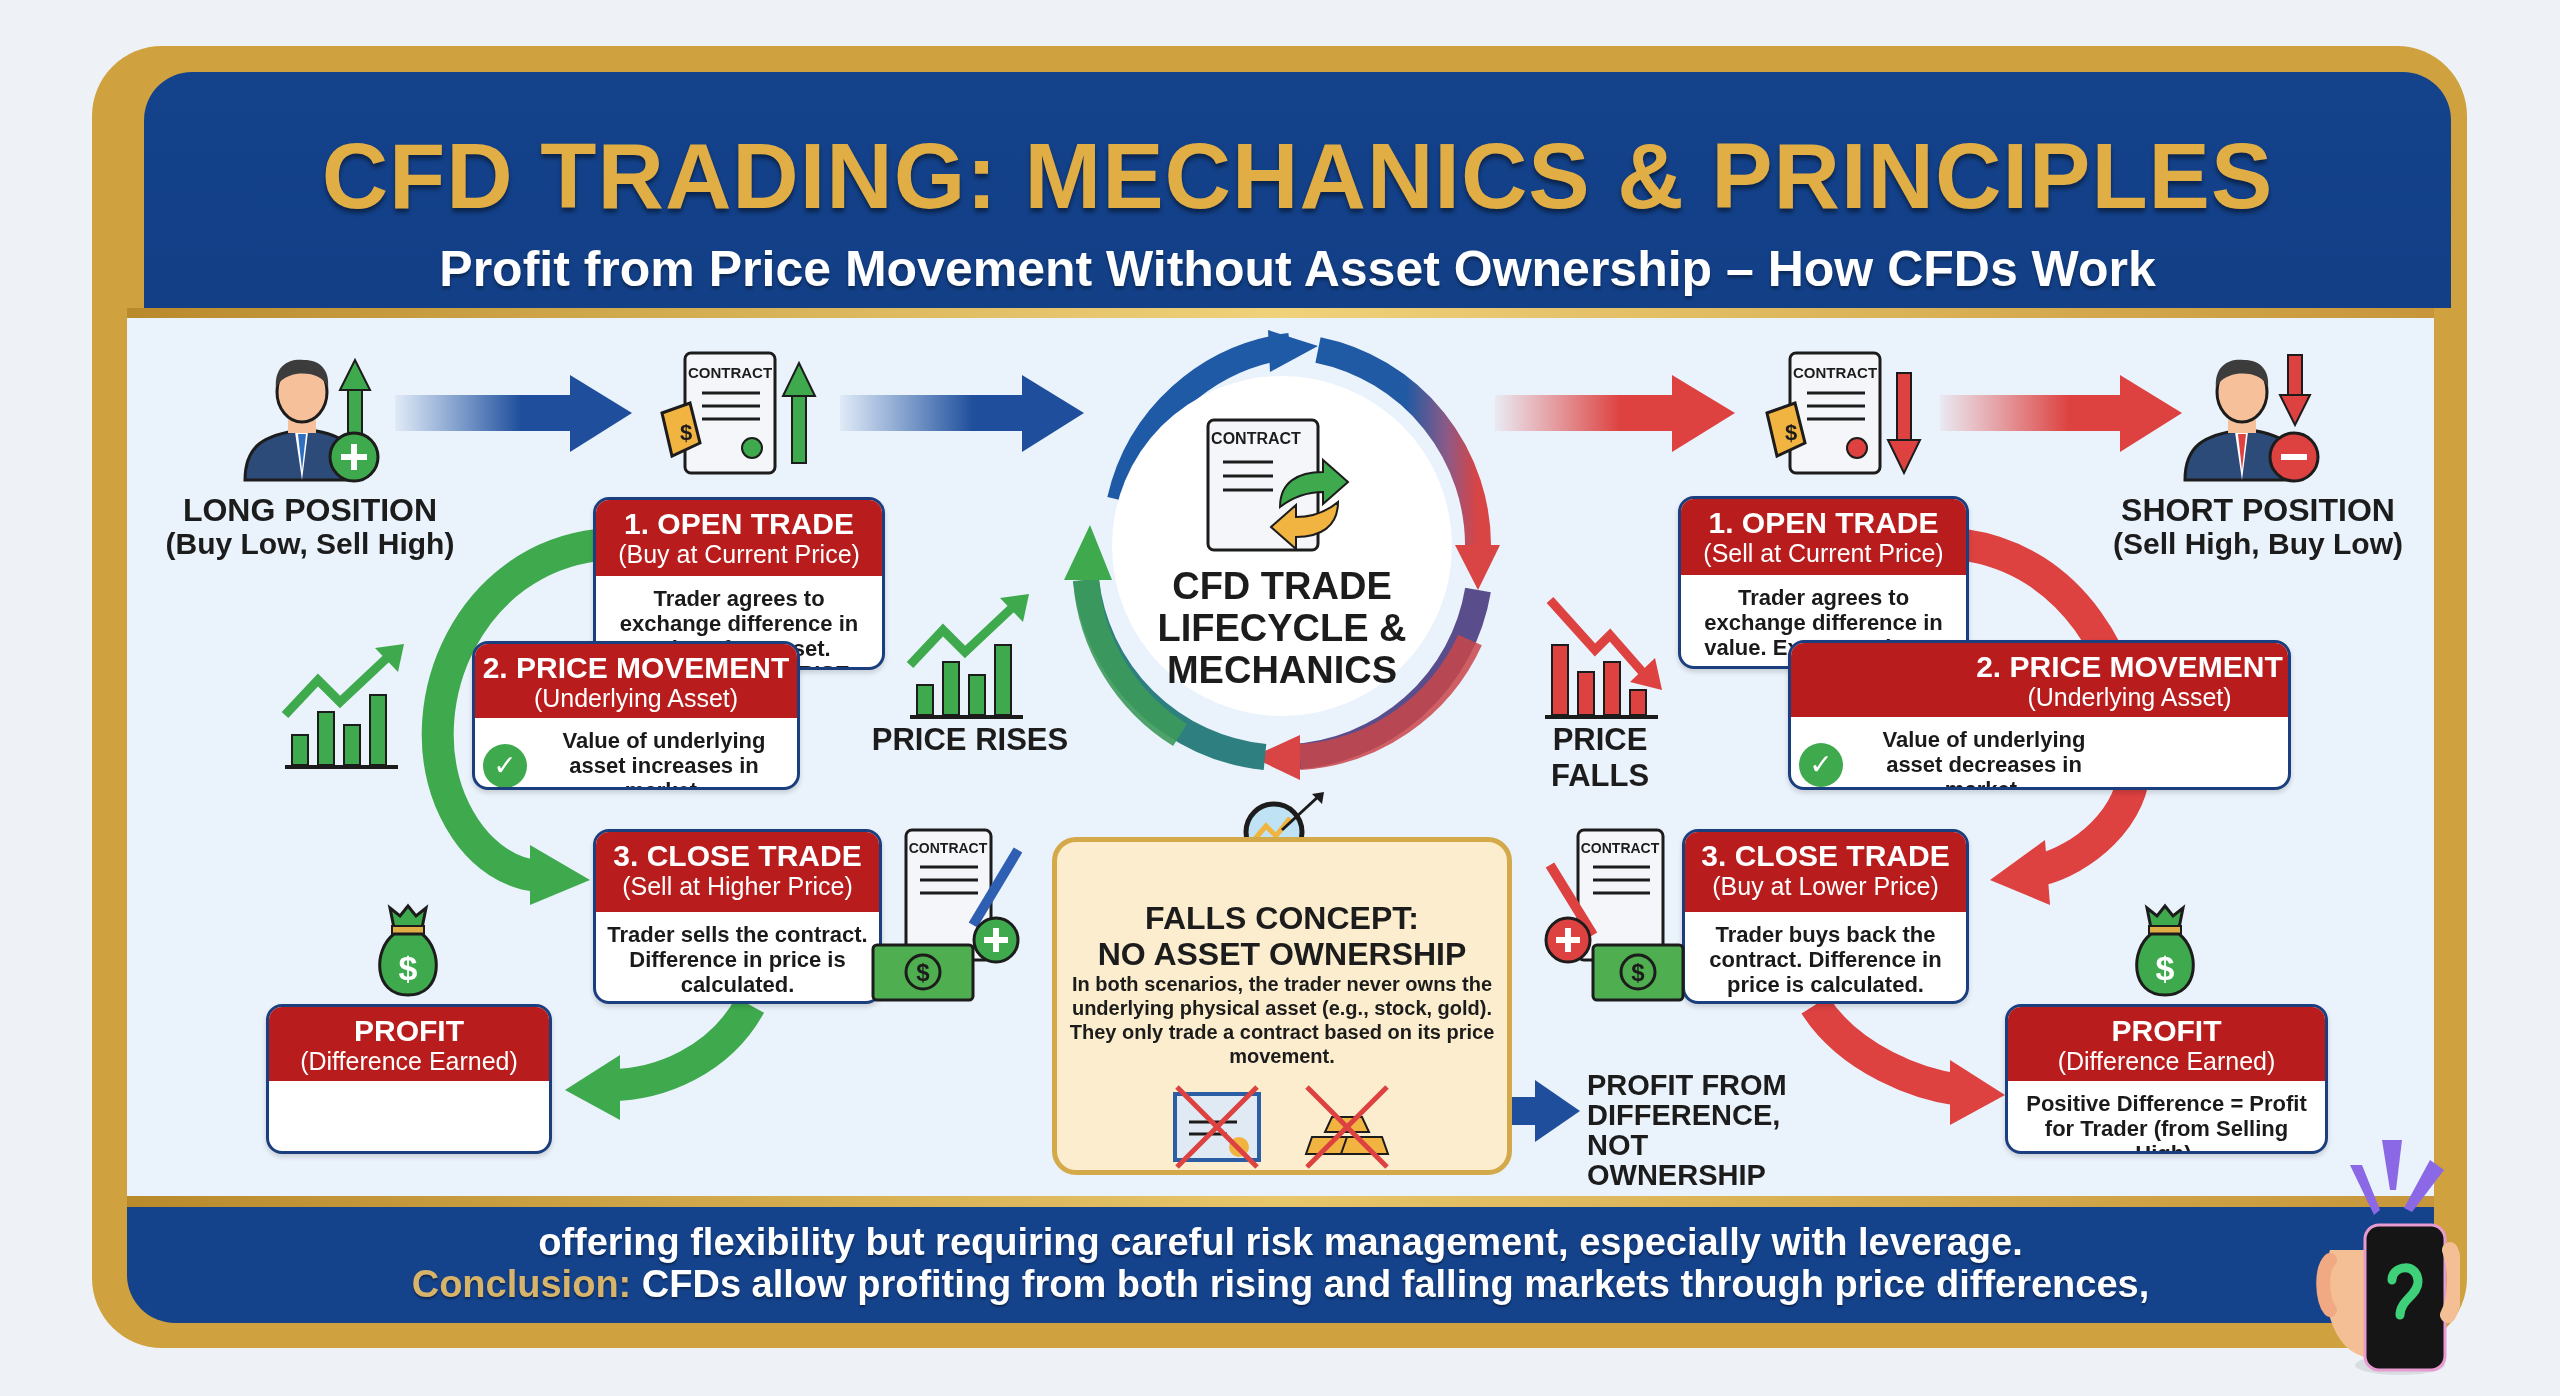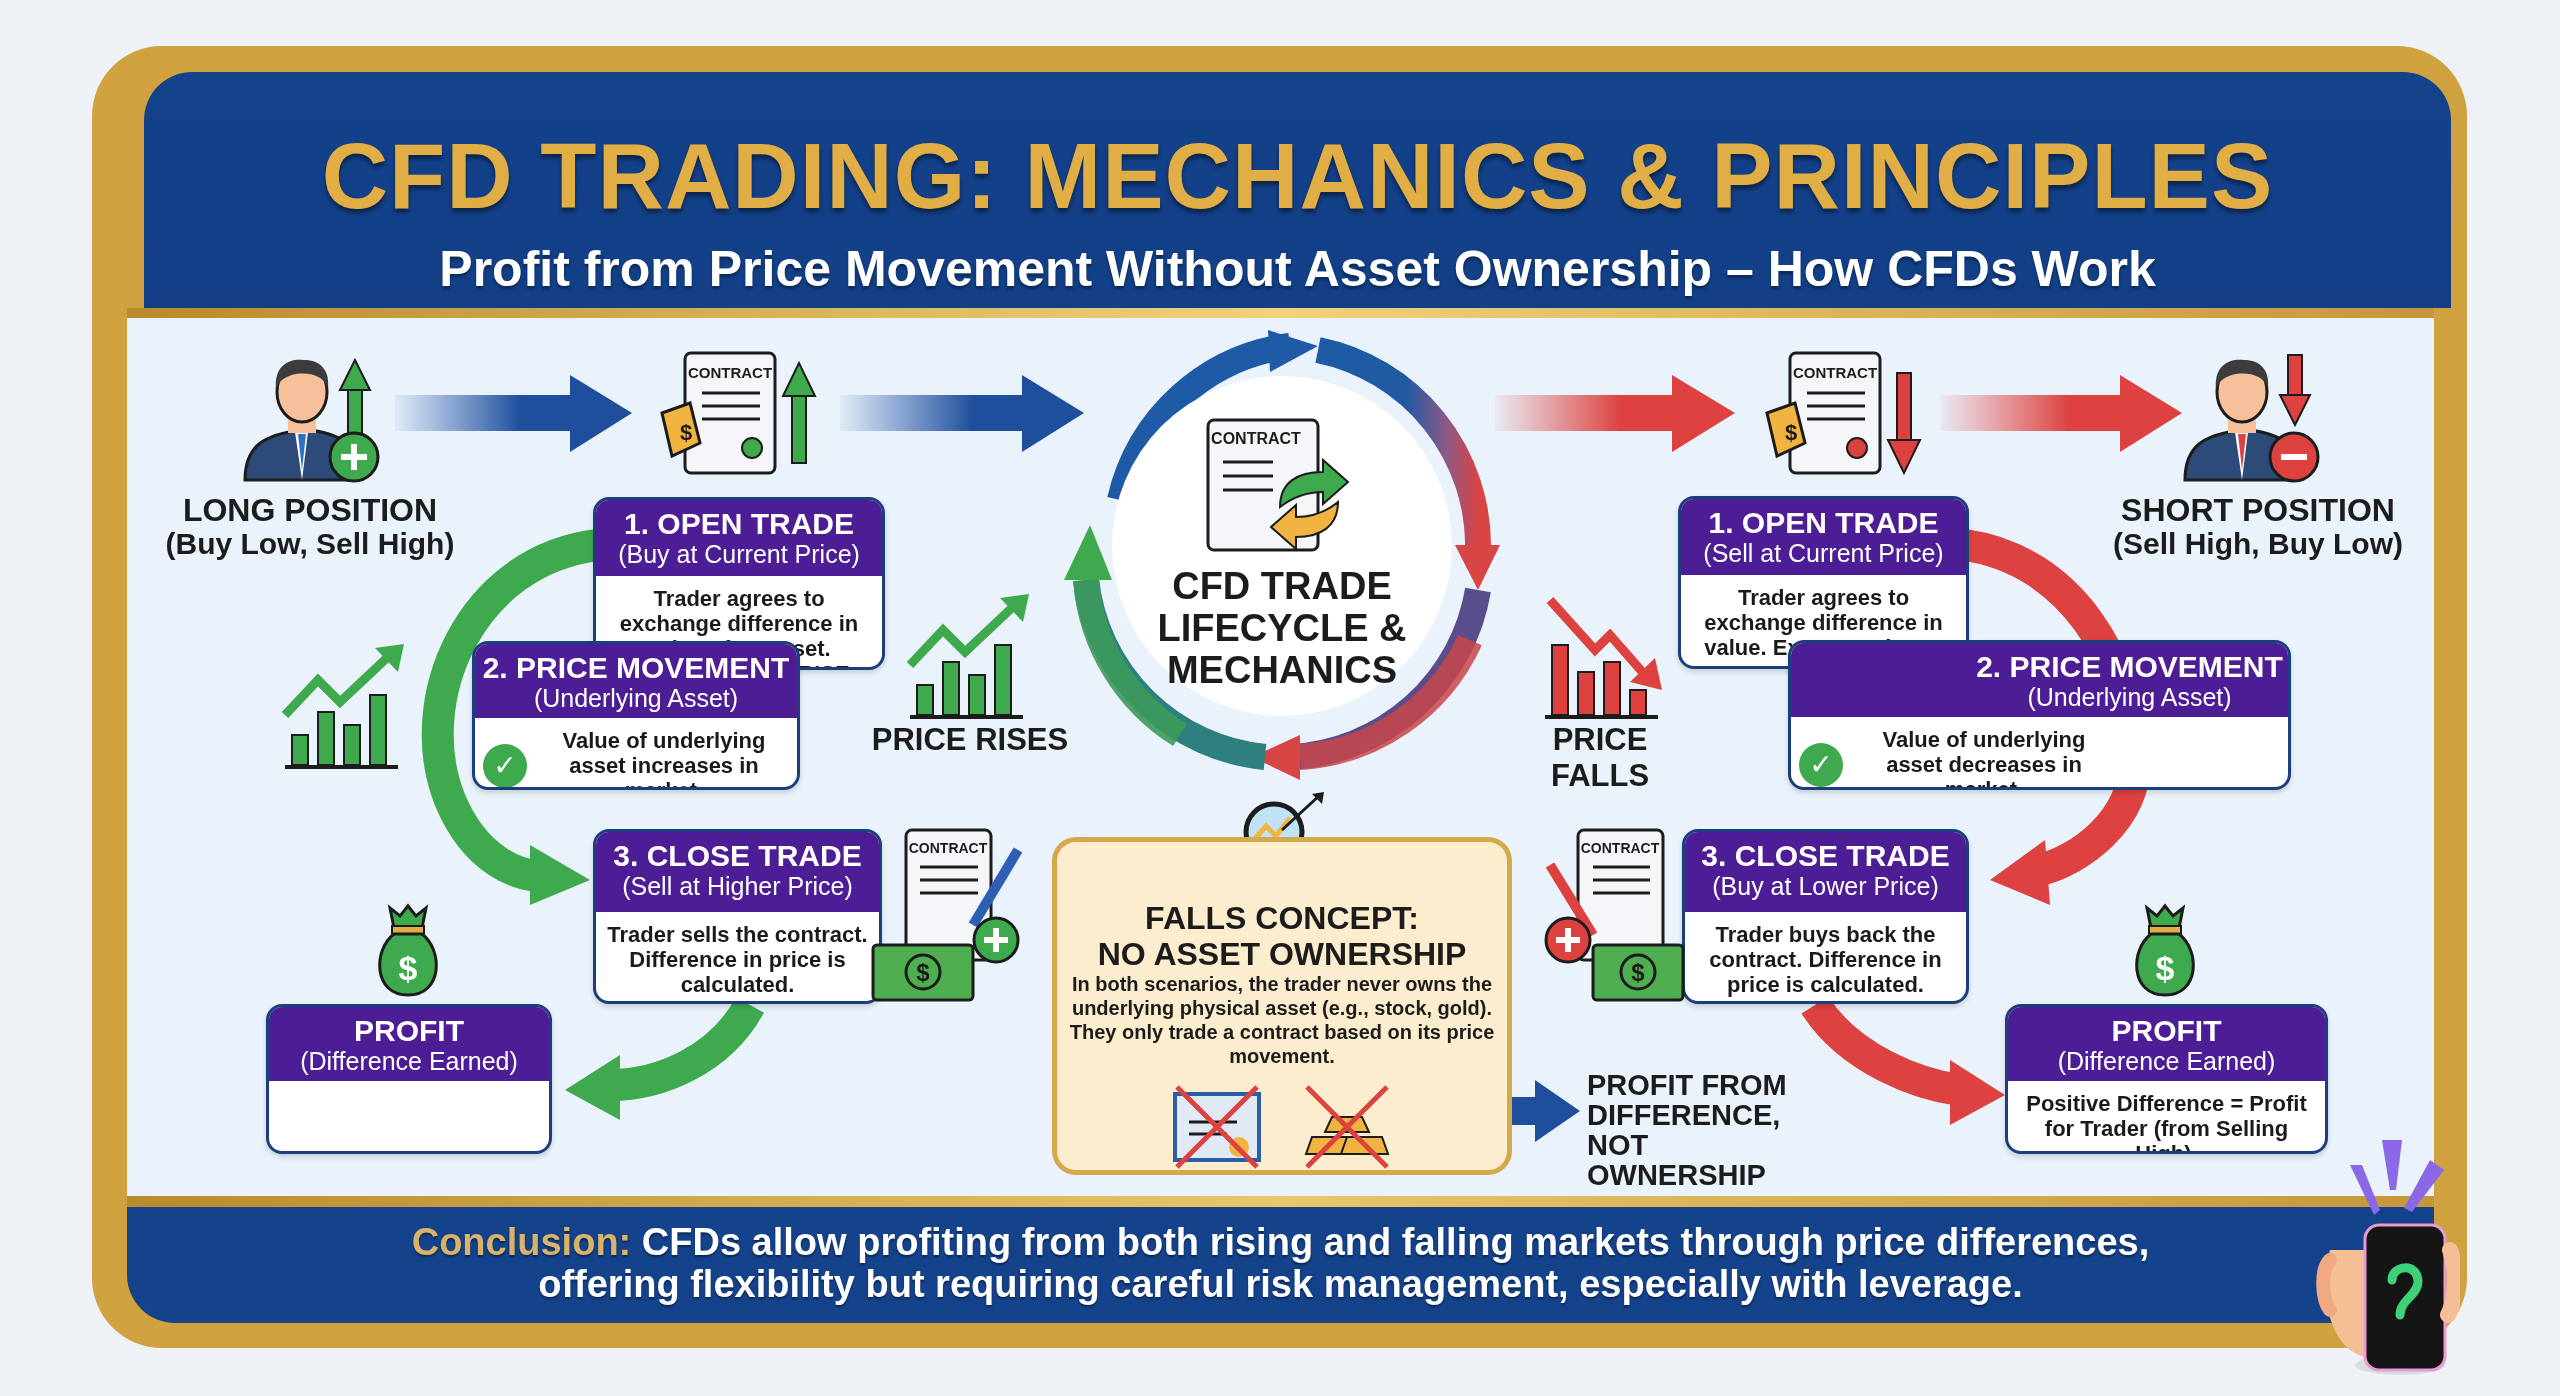--- a/index.html
+++ b/index.html
@@ -14,21 +14,21 @@
   .subtitle { position: absolute; left: 0; right: 0; top: 215px; font-size: 50px; font-weight: 700; color: #ffffff; line-height: 1; text-shadow: 0 3px 3px rgba(0,0,0,0.35); }
   .header .title, .header .subtitle { top: auto; }
   .content { left: 127px; top: 318px; width: 2307px; height: 878px; background: #eaf2fb; }
   .concl-sep { left: 127px; top: 1196px; width: 2307px; height: 11px; background: linear-gradient(90deg,#b98a2c,#e8c66a,#c7963a); }
   .conclusion { left: 127px; top: 1207px; width: 2307px; height: 116px; background: #14428b; border-radius: 0 0 48px 48px; text-align: center; padding-top: 14px; }
   .conclusion p { font-size: 38px; font-weight: 700; color: #fff; line-height: 42px; text-shadow: 0 2px 2px rgba(0,0,0,0.4); }
   .concl-label { color: #d7b46a; }
 
   
   .box { position: absolute; border: 3px solid #1b3f7e; border-radius: 16px; background: #fff; overflow: hidden; box-shadow: 0 3px 5px rgba(0,0,0,0.15); }
-  .box-head { background: #4c1d95; color: #fff; text-align: center; padding-top: 8px; }
+  .box-head { background: #b91c1c; color: #fff; text-align: center; padding-top: 8px; }
   .box-title { font-size: 30px; font-weight: 700; line-height: 32px; display: block; }
   .box-sub { font-size: 25px; line-height: 28px; display: block; }
   .box-body { text-align: center; color: #1a1a1a; font-size: 22px; line-height: 25px; font-weight: 700; padding: 10px 8px; }
   .box-body.check { display: flex; align-items: center; justify-content: center; gap: 12px; }
   .check-icon { width: 44px; height: 44px; border-radius: 50%; background: #3eaa4d; color: #fff; font-size: 28px; display: flex; align-items: center; justify-content: center; flex: 0 0 44px; }
 
   .pos-label { position: absolute; text-align: center; color: #1c1c1c; }
   .pos-title { font-size: 32px; font-weight: 700; display: block; line-height: 34px; }
   .pos-sub { font-size: 30px; display: block; line-height: 34px; font-weight: 700; }
   .price-label { position: absolute; font-size: 31px; font-weight: 700; color: #1c1c1c; text-align: center; }
@@ -381,22 +381,22 @@
       <polygon points="50,55 85,55 91,72 44,72" fill="#f2b441" stroke="#1c1c1c" stroke-width="2"></polygon>
       <line x1="10" y1="5" x2="90" y2="85" stroke="#dd4140" stroke-width="5"></line>
       <line x1="90" y1="5" x2="10" y2="85" stroke="#dd4140" stroke-width="5"></line>
     </svg>
   </div>
 </div>
 <div class="abs diff-label" style="width:240px">PROFIT FROM DIFFERENCE, NOT OWNERSHIP</div>
 
 <div class="abs concl-sep"></div>
 <div class="abs conclusion">
+  <p>offering flexibility but requiring careful risk management, especially with leverage.</p>
   <p><span class="concl-label">Conclusion:</span> <span>CFDs allow profiting from both rising and falling markets through price differences,</span></p>
-  <p>offering flexibility but requiring careful risk management, especially with leverage.</p>
 </div>
 
 <div class="abs" style="left:2300px;top:1130px;width:160px;height:250px">
   <svg width="160" height="250">
     <polygon points="50,35 62,35 80,80 74,85" fill="#8b68e6"></polygon>
     <polygon points="82,10 102,10 96,60 90,60" fill="#8b68e6"></polygon>
     <polygon points="130,30 144,40 112,82 104,78" fill="#8b68e6"></polygon>
     <ellipse cx="100" cy="235" rx="45" ry="10" fill="#c9cfd6" opacity="0.6"></ellipse>
     <path d="M30,120 C20,150 25,200 50,220 C80,240 130,235 135,200 C140,170 135,140 125,120 Z" fill="#f5bf96"></path>
     <rect x="65" y="95" width="80" height="145" rx="14" fill="#151515" stroke="#e79bd0" stroke-width="3"></rect>

